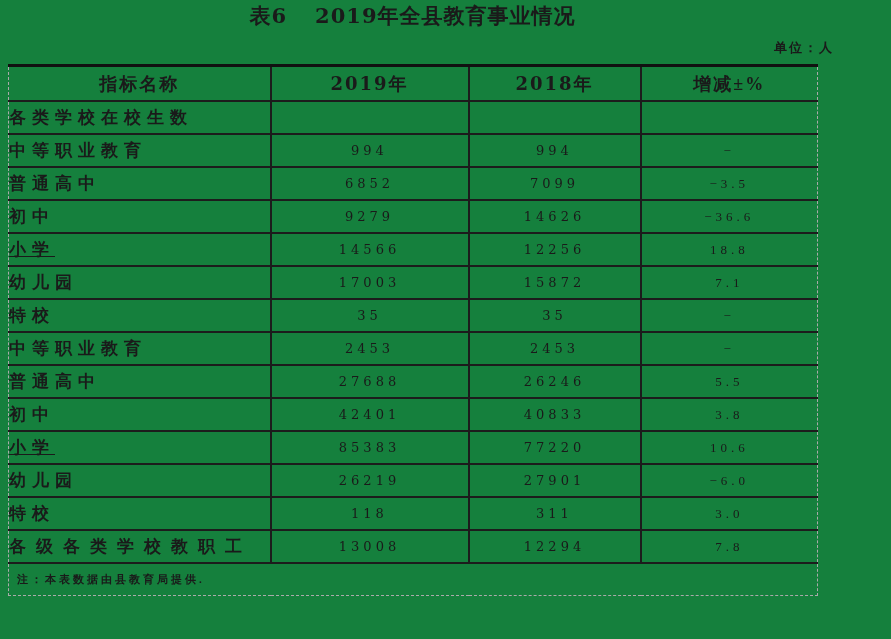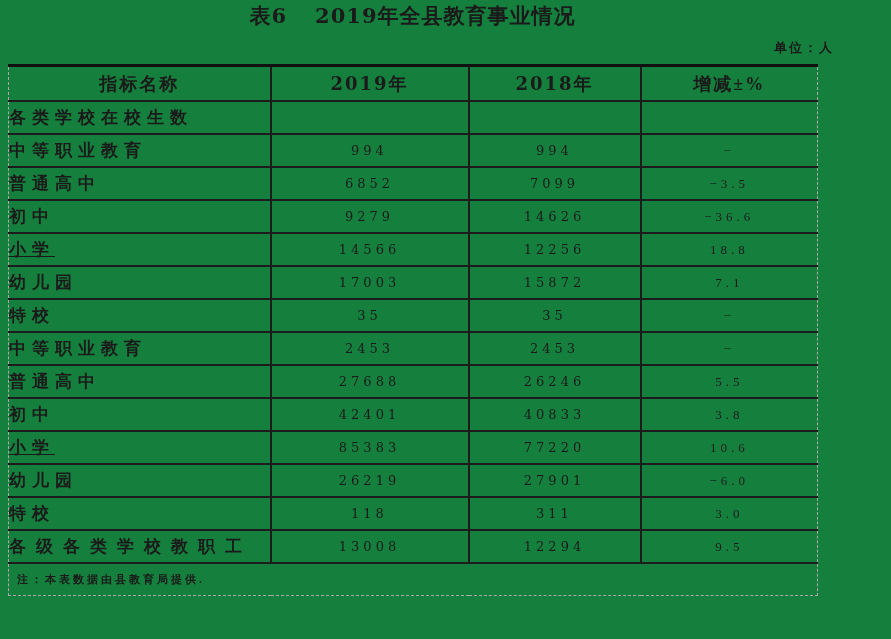--- a/index.html
+++ b/index.html
@@ -195,21 +195,21 @@
       <tr>
         <td class="c-label pad-d">特校</td>
         <td class="c-num">118</td>
         <td class="c-num">311</td>
         <td class="c-num">3.0</td>
       </tr>
       <tr class="row-total">
         <td class="c-label pad-g">各级各类学校教职工</td>
         <td class="c-num">13008</td>
         <td class="c-num">12294</td>
-        <td class="c-num">9.5</td>
+        <td class="c-num">7.8</td>
       </tr>
       <tr class="note-row">
         <td colspan="4">注：本表数据由县教育局提供.</td>
       </tr>
     </tbody>
   </table>
 
 </div>
 
 </body></html>

